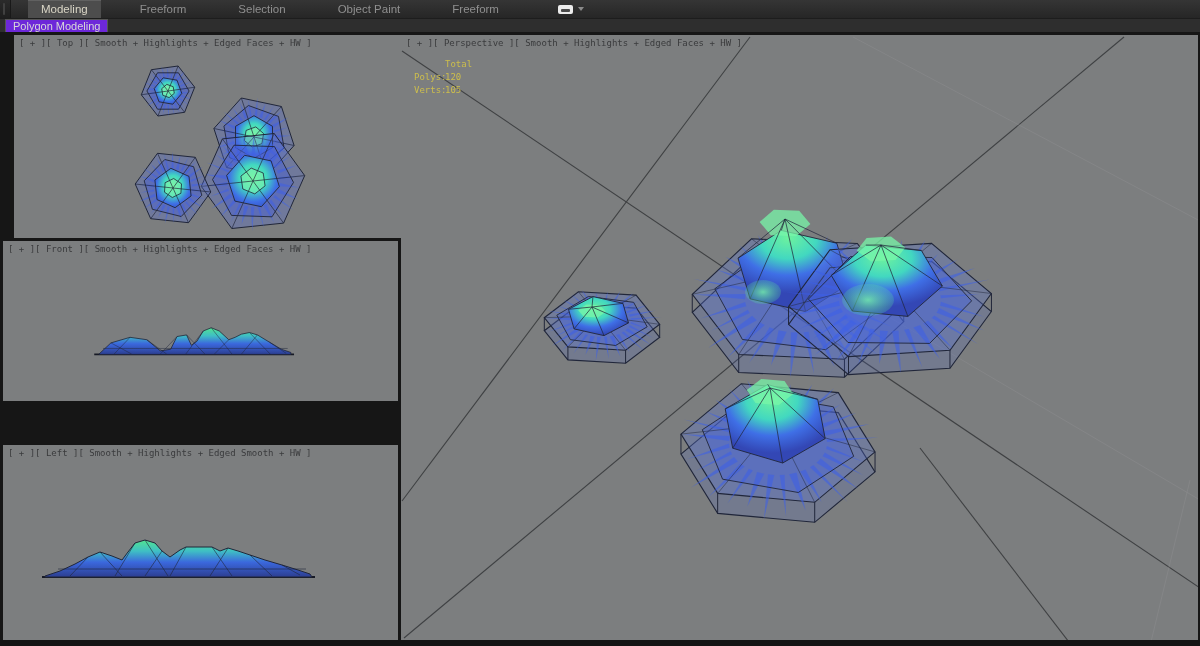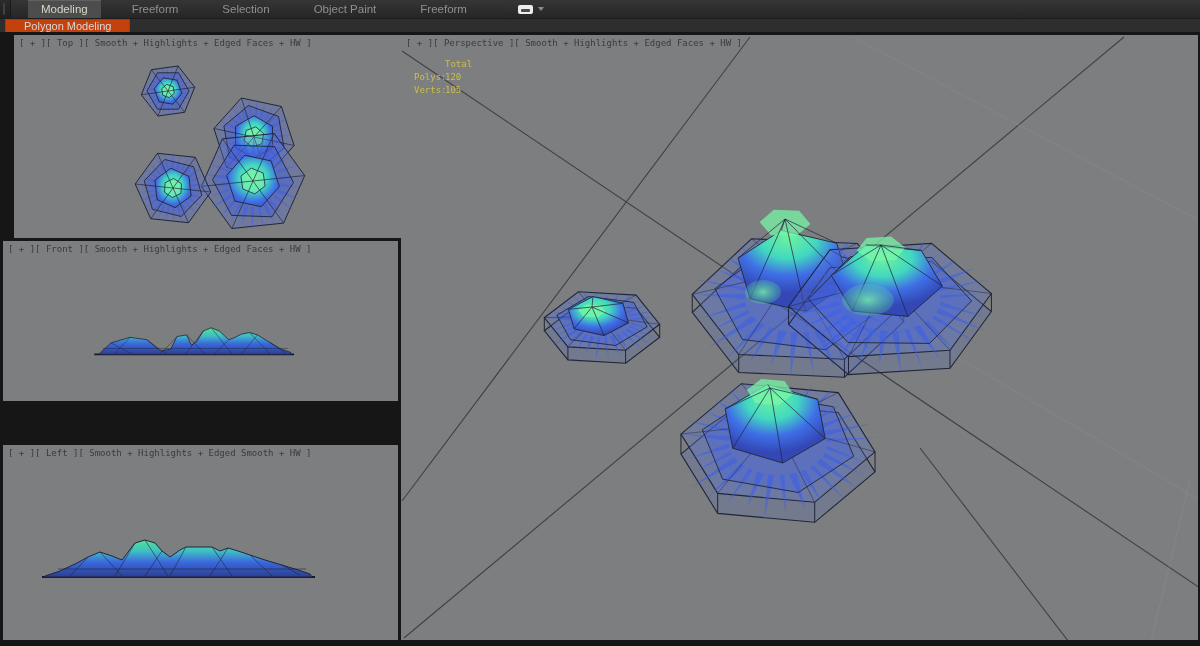--- a/index.html
+++ b/index.html
@@ -4,30 +4,30 @@
 <style>
   html,body{margin:0;padding:0;background:#141414;}
   .app{position:relative;width:1200px;height:646px;background:#161616;overflow:hidden;
        font-family:"Liberation Sans",sans-serif;
        --vpbg:#7c7e7f; --labelcol:#3a3b3d; --statscol:#cdbe4c; --activetab:#4d4d4d;}
   
   .ribbon-bar{position:absolute;left:0;top:0;width:1200px;height:18px;
       background:linear-gradient(#353535,#262626);display:flex;align-items:stretch;}
   .grip{width:10px;background:linear-gradient(#2b2b2b,#1e1e1e);border-right:1px solid #191919;position:relative;}
   .grip::after{content:"";position:absolute;left:3px;top:3px;bottom:3px;width:2px;background:#404040;border-radius:1px;}
-  .rtabs{display:flex;align-items:stretch;gap:18px;padding-left:17px;}
+  .rtabs{display:flex;align-items:stretch;gap:26px;padding-left:17px;}
   .rtab{display:flex;align-items:center;padding:0 13px;font-size:11.5px;color:#8f8f8f;white-space:nowrap;cursor:default;}
   .rtab.active{background:var(--activetab);color:#d9d5c6;box-shadow:inset 0 1px 0 #616161;}
   .ribbon-min{display:flex;align-items:center;gap:5px;margin-left:20px;}
   .mini-rect{position:relative;width:15px;height:9px;background:#ececec;border-radius:2px;display:inline-block;}
   .mini-rect::after{content:"";position:absolute;left:3px;right:3px;bottom:2px;height:3px;background:#4a4a4a;border-radius:1px;}
   .caret{width:0;height:0;border-left:3px solid transparent;border-right:3px solid transparent;border-top:4px solid #8a8a8a;display:inline-block;}
   
   .panel-row{position:absolute;left:0;top:18px;width:1200px;height:14px;background:#2e2e2e;border-top:1px solid #1d1d1d;box-sizing:border-box;}
-  .panel-tab{position:absolute;left:5px;top:0;bottom:0;padding:0 18px;background:#c2410c;
+  .panel-tab{position:absolute;left:5px;top:0;bottom:0;padding:0 7px;background:#6d28d9;
       border:1px solid #565656;border-bottom:none;box-sizing:border-box;
       color:#d8d8d8;font-size:11px;display:flex;align-items:center;}
   
   .viewport{position:absolute;background:var(--vpbg);overflow:hidden;}
   .vp-top  {left:14px; top:35px; width:395px;height:203px;}
   .vp-front{left:3px; top:241px;width:395px;height:160px;}
   .vp-left {left:3px; top:445px;width:395px;height:195px;}
   .vp-persp{left:401px;top:35px; width:797px;height:605px;}
   .viewport svg{position:absolute;left:0;top:0;width:100%;height:100%;display:block;}
   .vp-label{position:absolute;left:5px;top:3px;font-family:"DejaVu Sans Mono",monospace;

